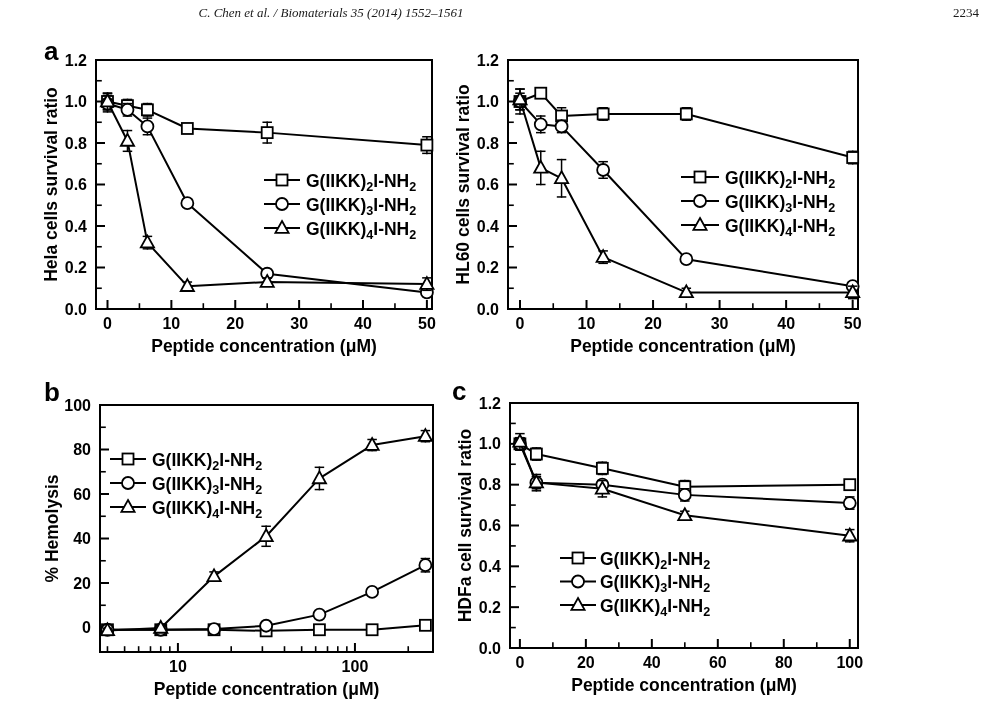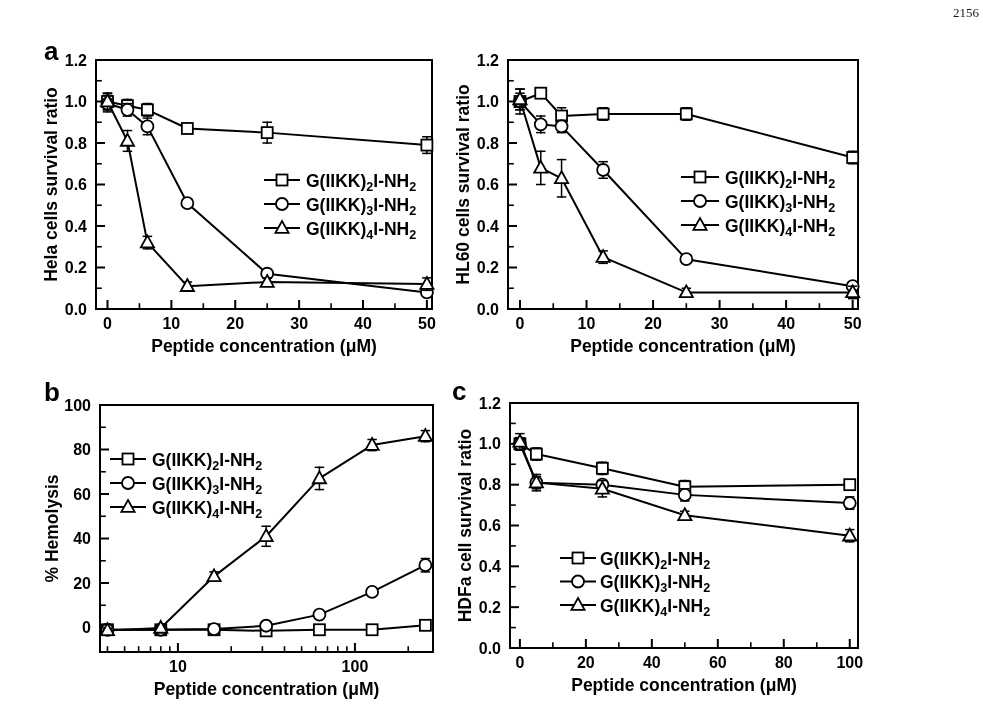--- a/index.html
+++ b/index.html
@@ -23,21 +23,22 @@
   .letter-b{left:44px;top:379px;}
   .letter-c{left:452px;top:378px;}
   svg.chart{position:absolute;overflow:visible;}
   svg text{font-family:"Liberation Sans",sans-serif;font-weight:bold;fill:#000;}
 </style>
 </head>
 <body>
 
 <div class="page">
   <div class="header">
-    <span class="page-number">2156</span>
+    <span class="running-title">C. Chen et al. / Biomaterials 35 (2014) 1552–1561</span>
+    <span class="page-number">2234</span>
   </div>
 
   <div class="panel-letter letter-a">a</div>
   <div class="panel-letter letter-b">b</div>
   <div class="panel-letter letter-c">c</div>
 
   <svg id="chart-0" class="chart" width="414" height="340" style="left: 35px; top: 35px;">
       <rect x="61" y="25" width="336" height="249" fill="none" stroke="#000000" stroke-width="2"></rect>
       <g>
         <line x1="72.49809885931559" y1="273" x2="72.49809885931559" y2="266" stroke="#000000" stroke-width="2" stroke-linecap="square"></line>

